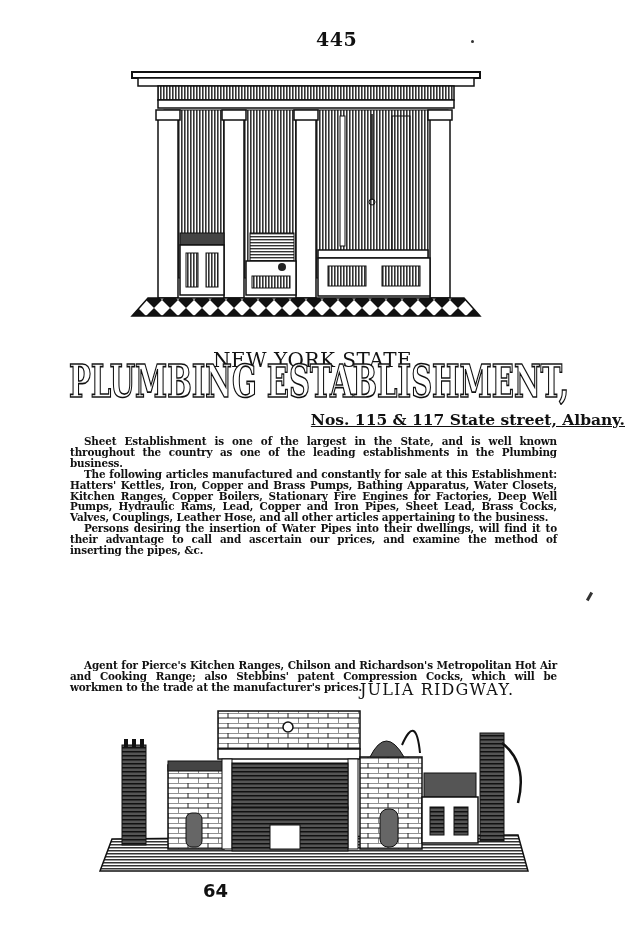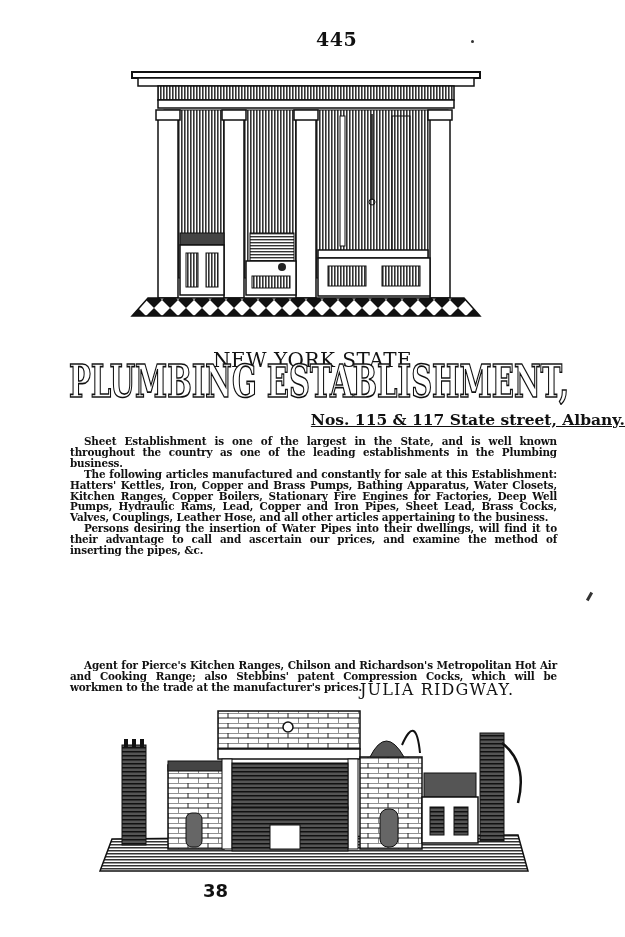--- a/index.html
+++ b/index.html
@@ -154,13 +154,13 @@
 
   <rect x="326" y="70" width="52" height="24" fill="#555" stroke="#111"></rect>
   <rect x="324" y="94" width="56" height="46" fill="#fff" stroke="#111" stroke-width="1.5"></rect>
   <rect x="332" y="104" width="14" height="28" fill="url(#dark)" stroke="#111"></rect>
   <rect x="356" y="104" width="14" height="28" fill="url(#dark)" stroke="#111"></rect>
 
   <rect x="382" y="30" width="24" height="108" fill="url(#dark)" stroke="#111"></rect>
   <path d="M404 40 Q430 60 420 100" fill="none" stroke="#111" stroke-width="2.5"></path>
 </svg>
 
-<div class="abs footer-no">38</div>
+<div class="abs footer-no">64</div>
 
 </body></html>

